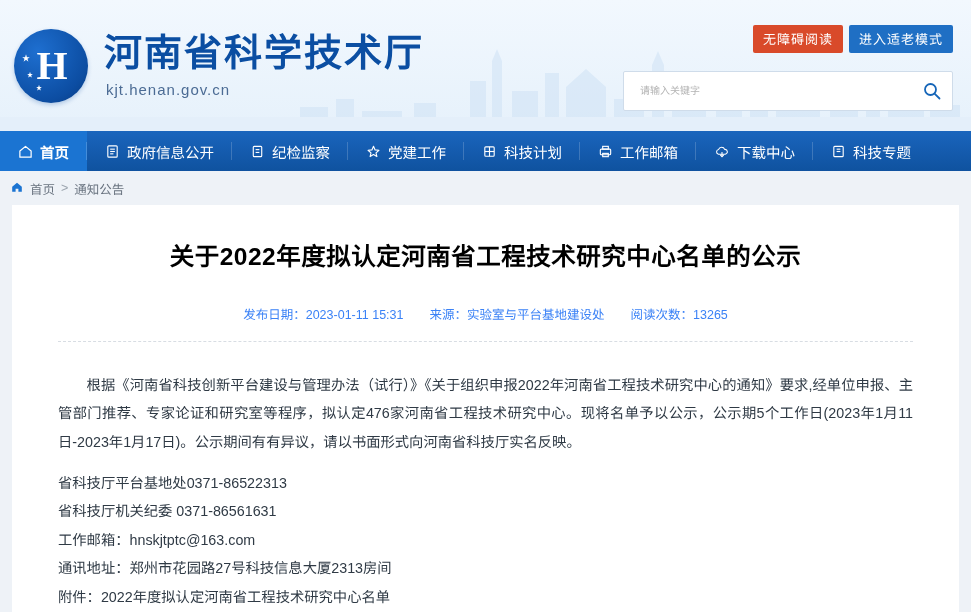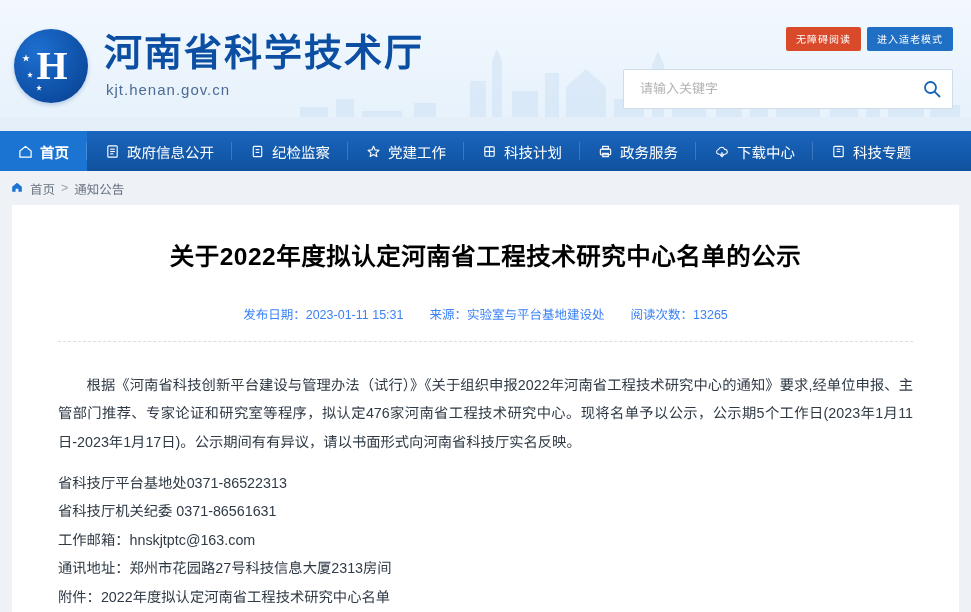--- a/index.html
+++ b/index.html
@@ -63,32 +63,32 @@
 
   .header-right {
     margin-left: auto;
     display: flex; flex-direction: column; align-items: flex-end;
     justify-content: center;
     height: 100%;
     padding-top: 4px;
   }
   .top-buttons { display: flex; gap: 6px; margin-bottom: 18px; }
   .top-btn {
-    font-size: 10px; color: #fff; padding: 4px 10px 5px;
+    font-size: 13px; color: #fff; padding: 4px 10px 5px;
     background: #d94a2a; border-radius: 2px; cursor: pointer;
     letter-spacing: 1px;
   }
   .top-btn.blue { background: #1f6fc4; }
   .search-box {
     width: 330px; height: 40px; background: #fff;
     border: 1px solid #cfdcea; border-radius: 2px;
     display: flex; align-items: center; padding: 0 10px 0 14px;
   }
   .search-box input {
-    flex: 1; border: none; outline: none; font-size: 13px; color: #7f1d1d;
+    flex: 1; border: none; outline: none; font-size: 10px; color: #7f1d1d;
     background: transparent; font-family: "Liberation Sans", sans-serif;
   }
   .search-box input::placeholder { color: #b3b3b3; }
   .search-btn { cursor: pointer; display: flex; align-items: center; }
 
   
   .nav {
     height: 40px; background: linear-gradient(180deg,#1a65bd 0%, #0f529f 100%);
     display: flex; align-items: stretch; color: #fff;
   }
@@ -257,21 +257,21 @@
     <span>科技计划</span>
   </div>
   <div class="nav-item">
     <span>
       <svg width="15" height="15" viewBox="0 0 16 16" fill="none" stroke="#fff" stroke-width="1.2">
         <rect x="2.5" y="5.5" width="11" height="6" rx="1"></rect>
           <rect x="5" y="2.5" width="6" height="3"></rect>
           <rect x="5" y="10" width="6" height="3.5"></rect>
       </svg>
     </span>
-    <span>政务服务</span>
+    <span>工作邮箱</span>
   </div>
   <div class="nav-item">
     <span>
       <svg width="16" height="15" viewBox="0 0 18 16" fill="none" stroke="#fff" stroke-width="1.2">
         <path d="M5 11a2.7 2.7 0 0 1 .2-5.3A3.6 3.6 0 0 1 12 5.6 2.7 2.7 0 0 1 12.6 11z" stroke-linejoin="round"></path>
         <line x1="9" y1="8.5" x2="9" y2="13.5"></line>
           <polyline points="7,11.8 9,13.8 11,11.8"></polyline>
       </svg>
     </span>
     <span>下载中心</span>

